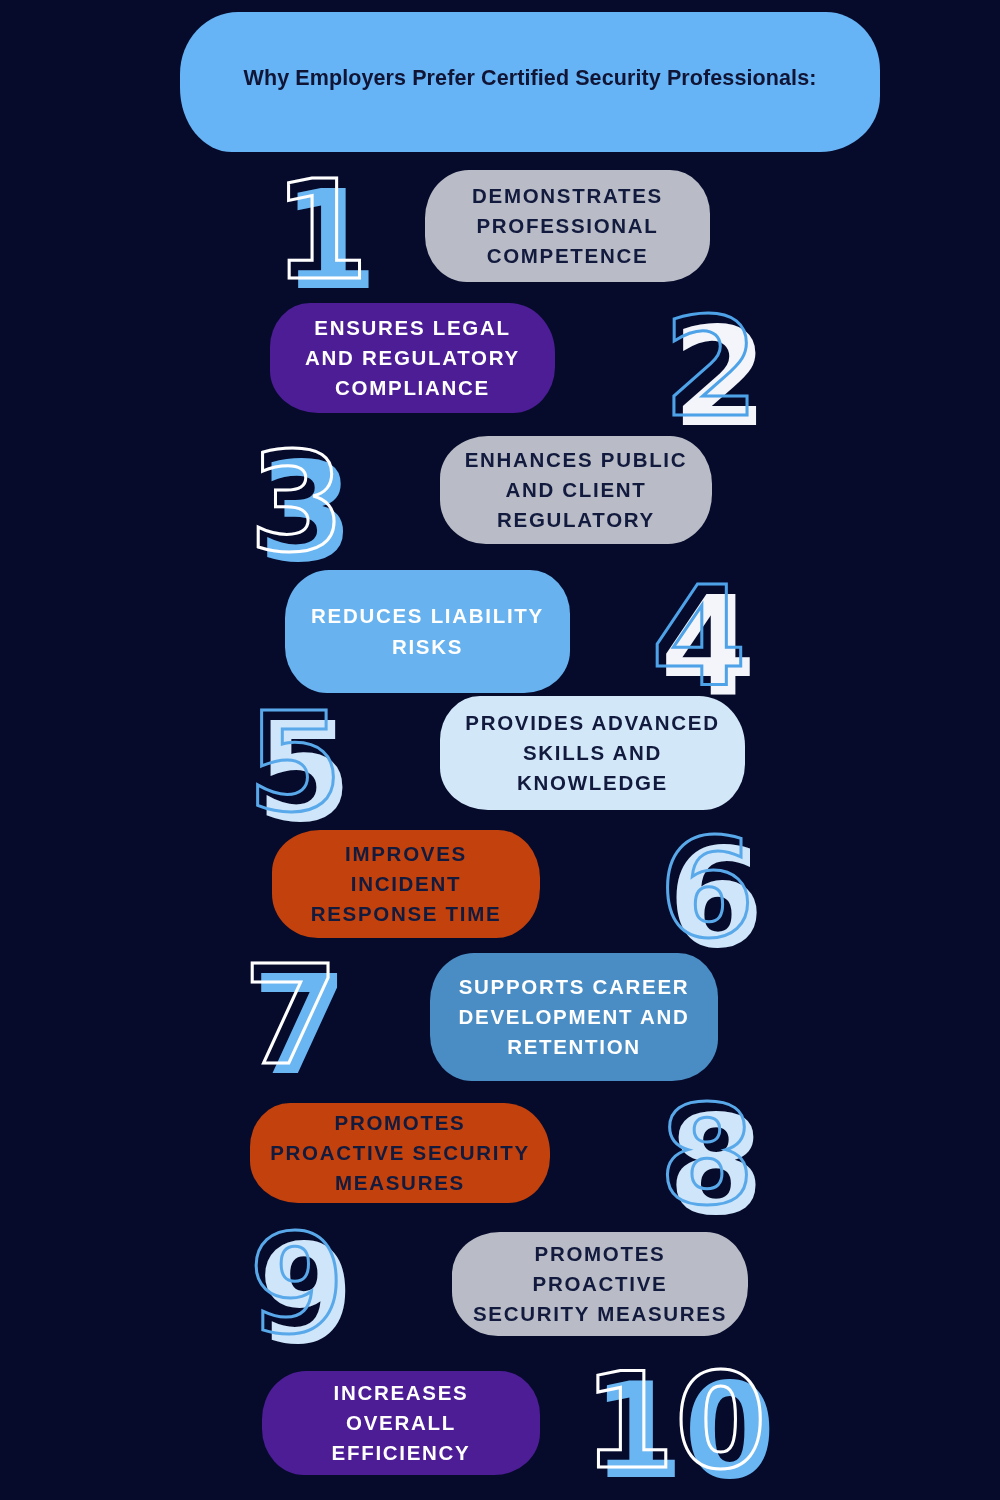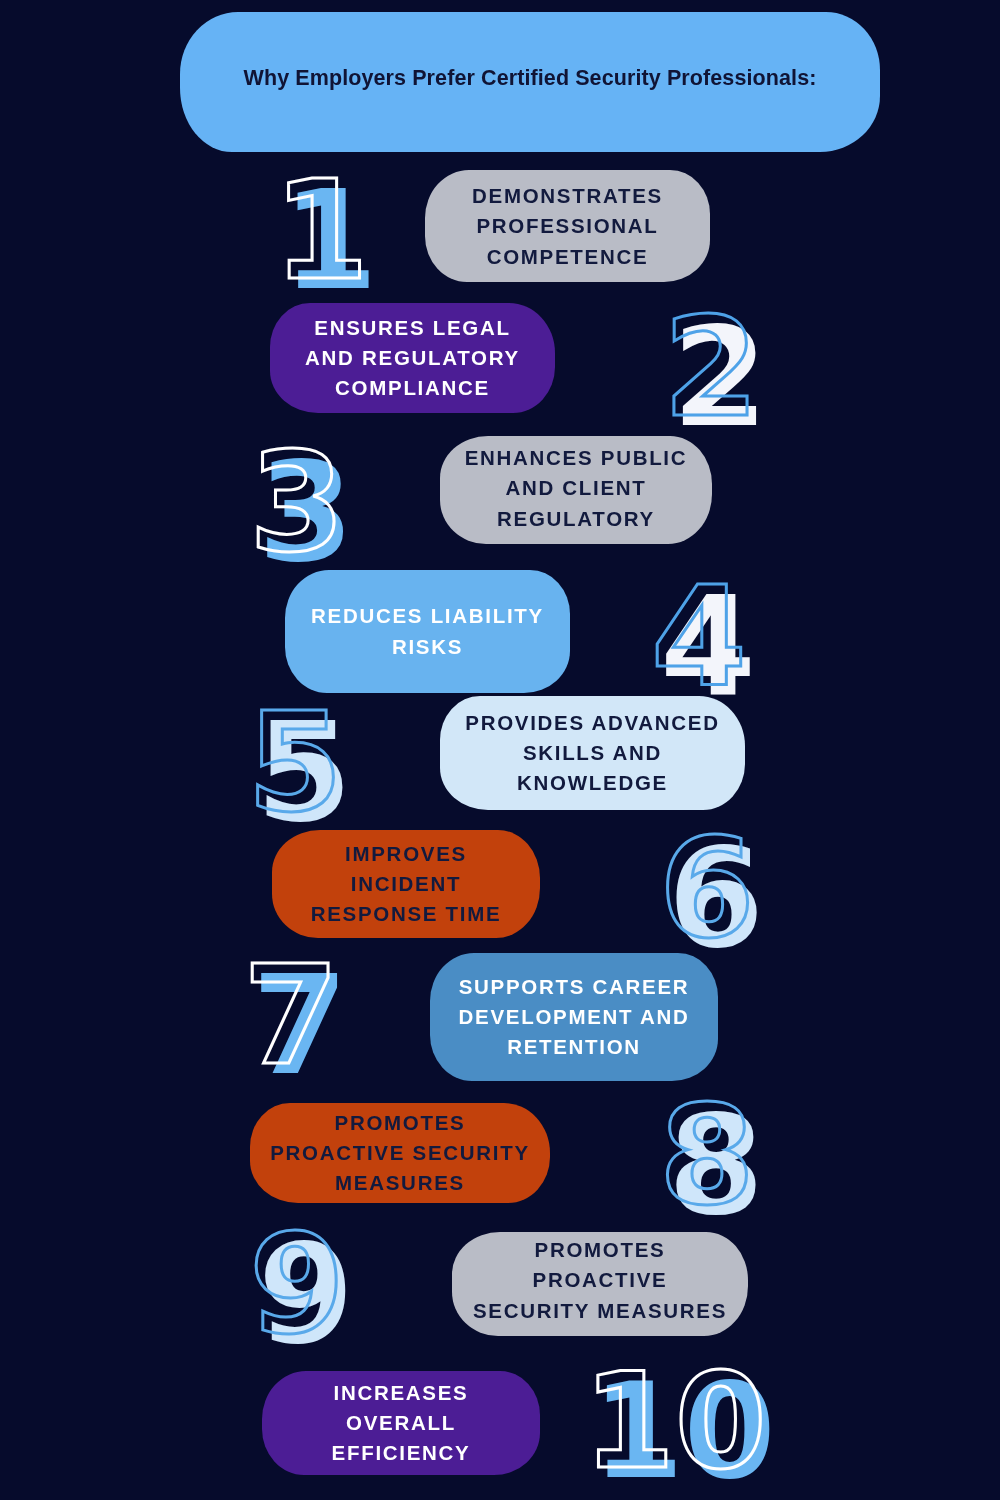--- a/index.html
+++ b/index.html
@@ -81,21 +81,21 @@
     line-height: 1.48;
   }
   .pill-txt { display: block; }
 
   
   .shape-a { border-radius: 44px 40px 46px 42px / 48px 44px 42px 46px; }
   .shape-b { border-radius: 40px 46px 42px 48px / 44px 50px 46px 42px; }
   .shape-c { border-radius: 48px 42px 44px 46px / 42px 48px 50px 44px; }
 
   
-  .c-gray      { background: #b9bcc6; color: #121a3e; align-items: flex-end; }
+  .c-gray      { background: #b9bcc6; color: #121a3e; }
   .c-blue-mid  { background: #4c1d95; color: #ffffff; }
   .c-blue-lt   { background: #68b3ef; color: #ffffff; }
   .c-blue-pale { background: #d2e7f8; color: #121a3e; }
   .c-white     { background: #c2410c; color: #121a3e; justify-content: flex-end; }
   .c-blue-dull { background: #4a8dc5; color: #ffffff; }
 
   
   .num {
     position: absolute;
     font-family: "DejaVu Sans", sans-serif;

